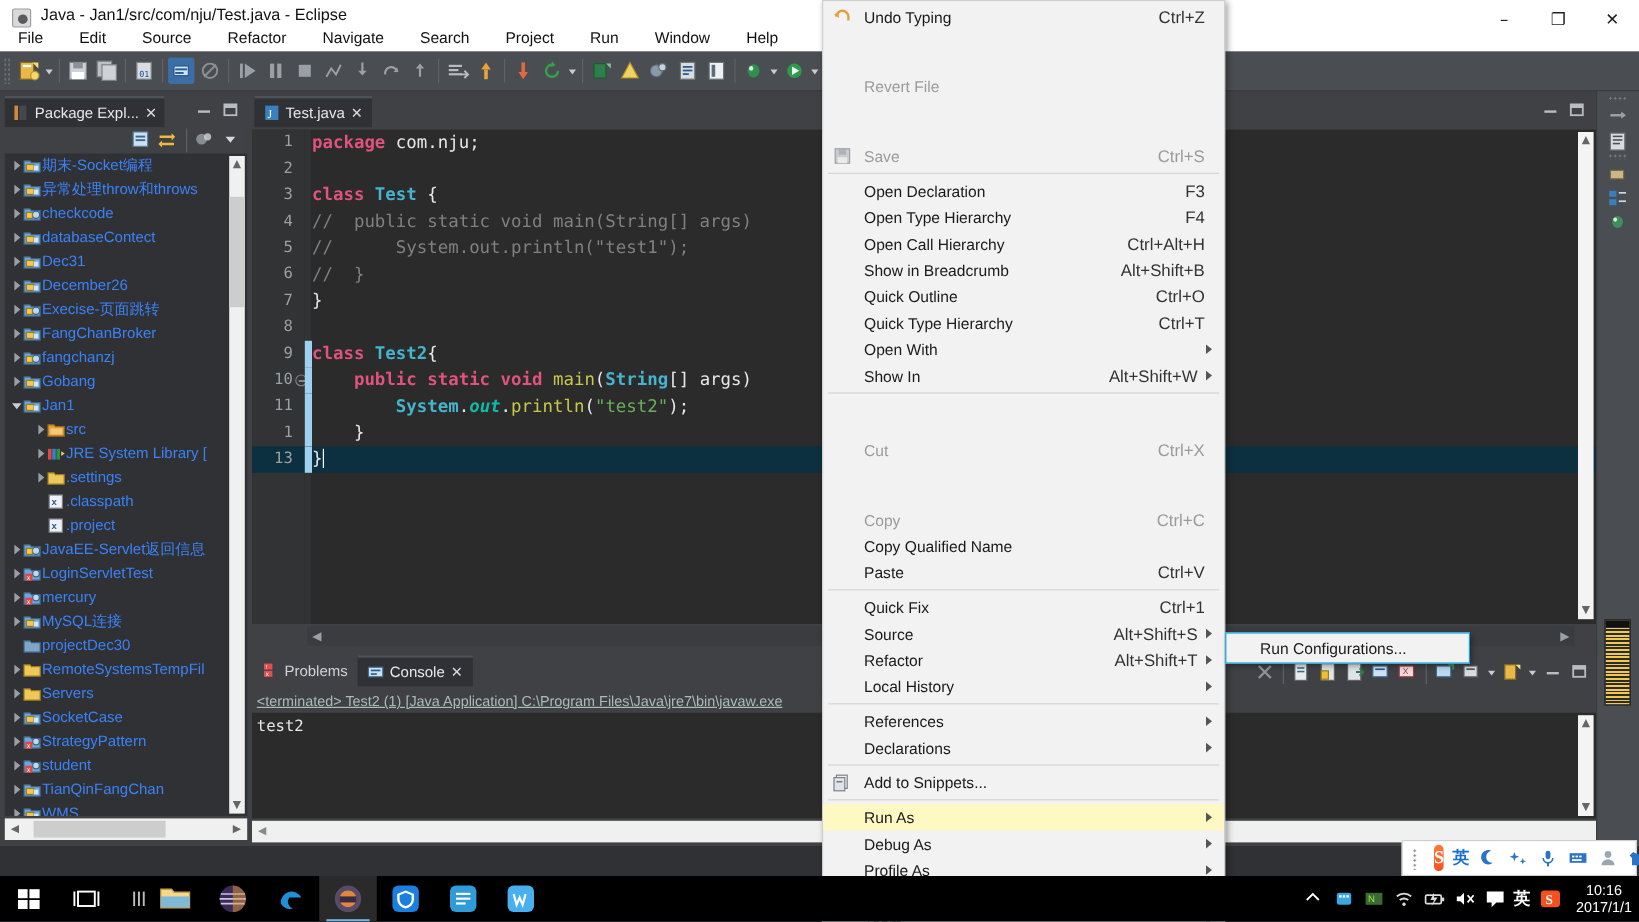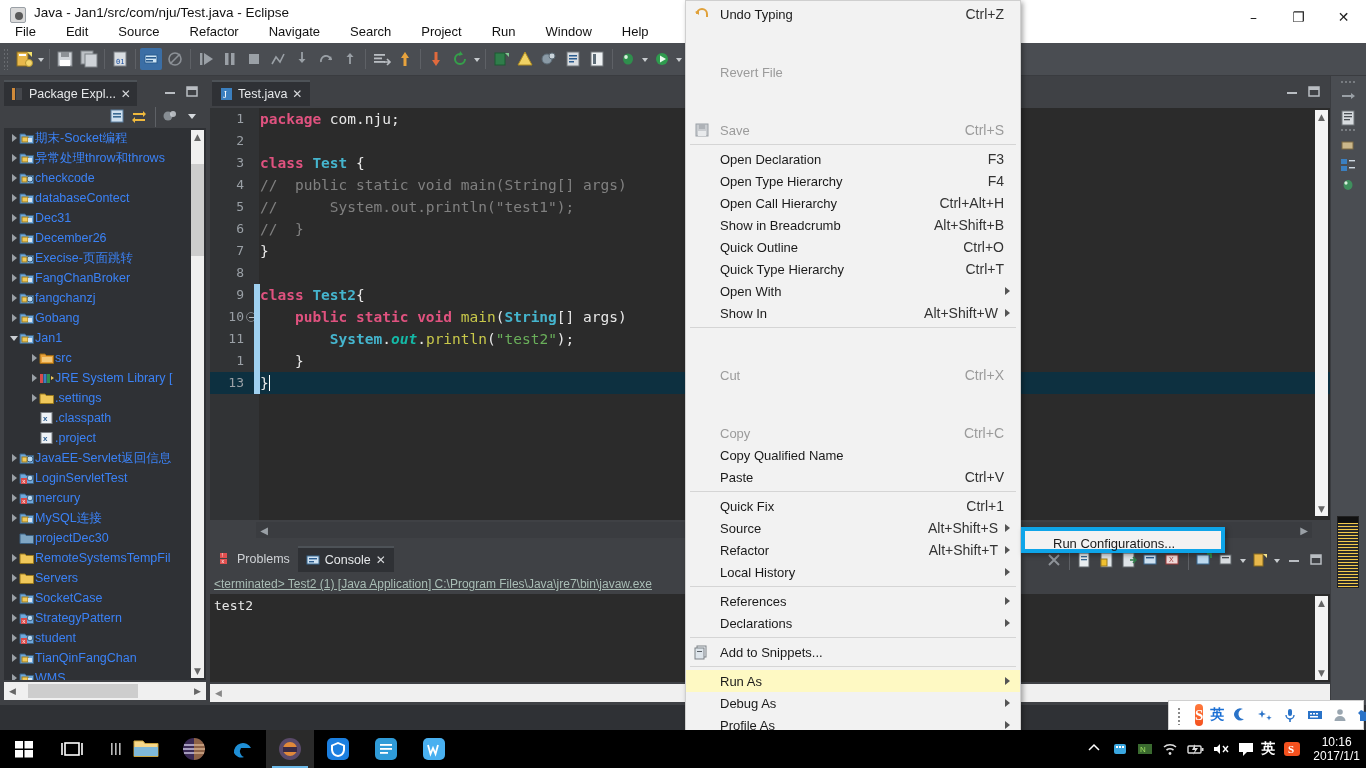--- a/index.html
+++ b/index.html
@@ -264,21 +264,21 @@
   .cm-sub:after{
     content:""; position:absolute; left:0; top:1.5px;
     border-top:4px solid transparent; border-bottom:4px solid transparent;
     border-left:5px solid #555;
   }
   .cm-sep{ height:1px; background:#d5d5d5; margin:3px 4px 3px 4px; }
   .cm-ico{ position:absolute; left:8px; top:3px; width:16px; height:16px; }
 
   .submenu{
     position:absolute; left:1021px; top:527px; width:204px; height:26px;
-    background:#f2f2f2; border:4px solid #0ea5e9;
+    background:#f2f2f2; border:1px solid #0ea5e9;
     box-shadow:2px 2px 5px rgba(0,0,0,.35);
   }
   .submenu .cm-item{ padding-left:28px; height:24px; }
 
   
   .taskbar{
     position:absolute; left:0; bottom:0; width:1366px; height:38px; background:#000;
   }
   .tb-item{
     position:absolute; top:0; width:48px; height:38px;

